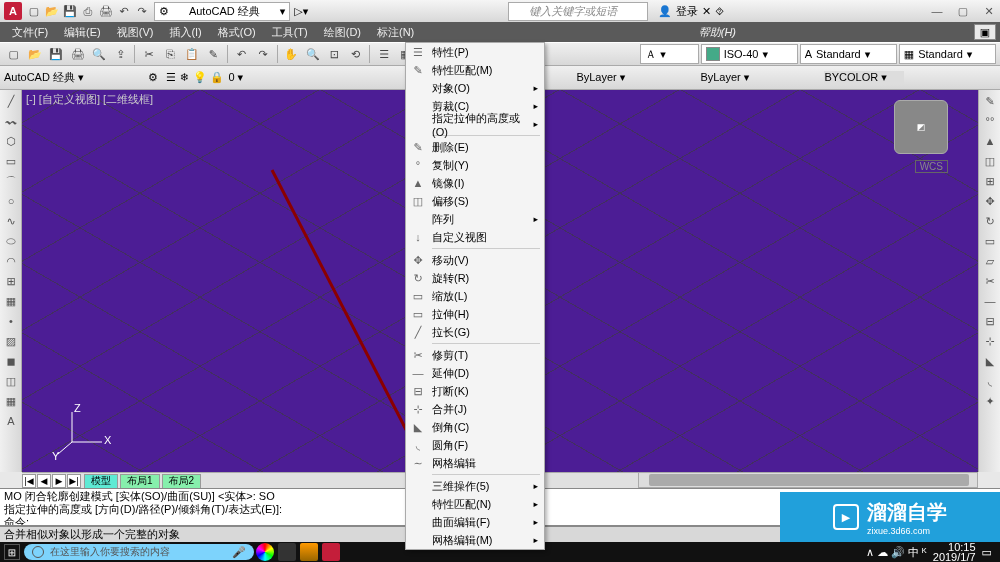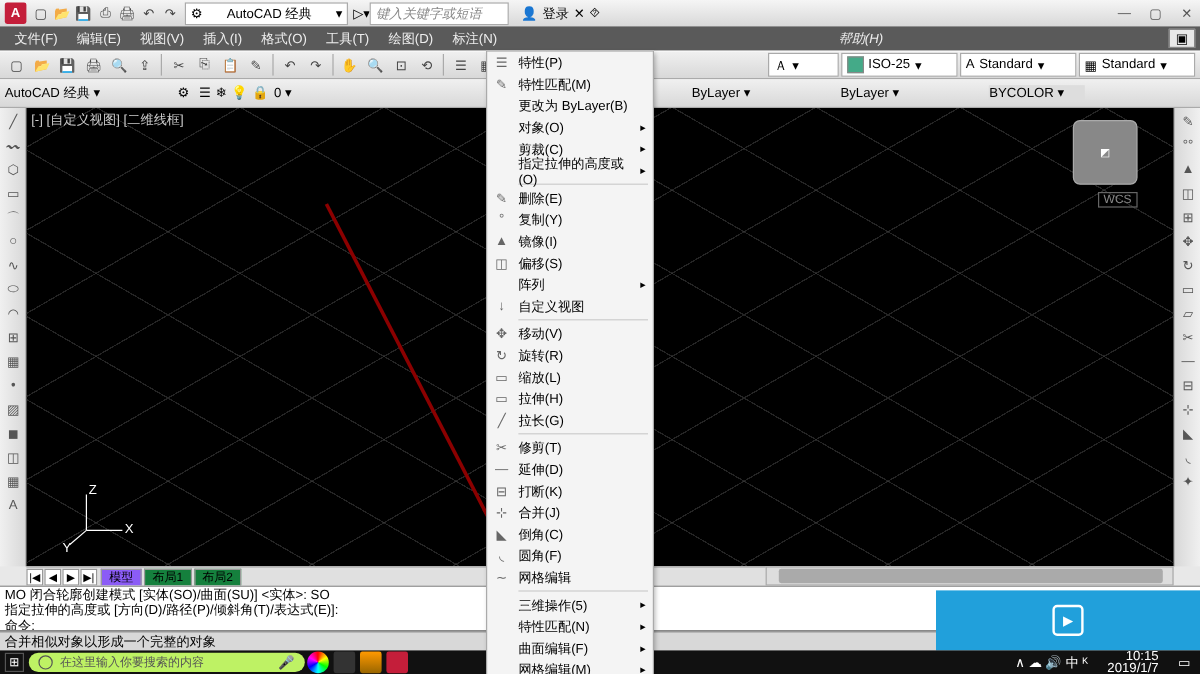--- a/index.html
+++ b/index.html
@@ -4,21 +4,21 @@
 <style>
 * { margin: 0; padding: 0; box-sizing: border-box; font-family: "Microsoft YaHei", SimSun, sans-serif; font-size: 11px; }
 body { width: 1000px; height: 562px; background: #e8e8e8; overflow: hidden; position: relative; }
 
 
 .titlebar { height: 22px; background: linear-gradient(#f5f5f5, #d8d8d8); display: flex; align-items: center; padding: 0 4px; }
 .titlebar .app-icon { width: 18px; height: 18px; background: #c41e3a; border-radius: 2px; color: #fff; font-weight: bold; display: flex; align-items: center; justify-content: center; margin-right: 4px; }
 .titlebar .qat { display: flex; gap: 2px; }
 .titlebar .qat span { width: 16px; height: 16px; display: inline-flex; align-items: center; justify-content: center; color: #444; }
 .titlebar .wspace { border: 1px solid #aaa; background: #fff; padding: 1px 4px; margin: 0 4px; display: flex; align-items: center; gap: 20px; }
-.titlebar .search { border: 1px solid #aaa; background: #fff; padding: 1px 4px; width: 116px; color: #888; font-style: italic; }
+.titlebar .search { border: 1px solid #aaa; background: #fff; padding: 1px 20px; margin-left: 200px; width: 140px; color: #888; font-style: italic; }
 .titlebar .account { display: flex; align-items: center; gap: 4px; margin-left: 10px; }
 .titlebar .winbtns { margin-left: auto; display: flex; gap: 12px; color: #555; }
 .titlebar .winbtns span { width: 14px; text-align: center; }
 
 
 .menubar { height: 20px; background: #5a5a5a; display: flex; align-items: center; padding: 0 4px; gap: 0; position: relative; }
 .menubar .menu-item { color: #eee; padding: 2px 8px; cursor: default; }
 .menubar .help { margin-left: auto; font-style: italic; }
 .menubar .extra { width: 22px; height: 16px; margin-left: 230px; border: 1px solid #888; background: #e8e8e8; display: flex; align-items: center; justify-content: center; }
 
@@ -32,21 +32,21 @@
 
 .toolbar2 { height: 24px; background: linear-gradient(#f0f0f0, #d8d8d8); border-bottom: 1px solid #aaa; display: flex; align-items: center; padding: 0 4px; gap: 4px; }
 
 
 .main { position: absolute; top: 90px; left: 0; right: 0; bottom: 90px; display: flex; }
 .left-tools { width: 22px; background: linear-gradient(90deg, #f0f0f0, #d8d8d8); border-right: 1px solid #aaa; display: flex; flex-direction: column; gap: 2px; padding: 2px; }
 .left-tools .tbtn { width: 18px; height: 18px; display: flex; align-items: center; justify-content: center; color: #555; }
 .right-tools { width: 22px; background: linear-gradient(90deg, #d8d8d8, #f0f0f0); border-left: 1px solid #aaa; display: flex; flex-direction: column; gap: 2px; padding: 2px; }
 .right-tools .tbtn { width: 18px; height: 18px; display: flex; align-items: center; justify-content: center; color: #555; }
 
-.canvas-wrap { flex: 1; position: relative; background: #000000; }
+.canvas-wrap { flex: 1; position: relative; background: #4c1d95; }
 .view-label { position: absolute; top: 2px; left: 4px; color: #ccc; font-size: 11px; }
 .ucs { position: absolute; bottom: 10px; left: 30px; color: #fff; font-size: 10px; }
 .viewcube { position: absolute; top: 10px; right: 30px; width: 54px; height: 54px; background: #888; border: 1px solid #aaa; color: #fff; display: flex; align-items: center; justify-content: center; font-size: 9px; border-radius: 6px; }
 .wcs { position: absolute; top: 70px; right: 30px; color: #888; border: 1px solid #666; padding: 0 4px; font-size: 10px; }
 
 
 .grid { position: absolute; inset: 0; background:
   repeating-linear-gradient(30deg, rgba(60,60,60,0.6) 0, rgba(60,60,60,0.6) 1px, transparent 1px, transparent 60px),
   repeating-linear-gradient(-30deg, rgba(60,60,60,0.6) 0, rgba(60,60,60,0.6) 1px, transparent 1px, transparent 60px);
 }
@@ -57,42 +57,42 @@
 
 .ctxmenu { position: absolute; top: 42px; left: 405px; width: 140px; background: #f4f4f4; border: 1px solid #aaa; box-shadow: 2px 2px 4px rgba(0,0,0,0.3); z-index: 100; }
 .ctxmenu .mitem { display: flex; align-items: center; height: 18px; padding: 0 6px 0 26px; position: relative; color: #000; }
 .ctxmenu .mitem .micon { position: absolute; left: 4px; width: 16px; height: 16px; display: flex; align-items: center; justify-content: center; color: #666; font-size: 11px; }
 .ctxmenu .mitem .arrow-r { margin-left: auto; color: #000; font-size: 9px; }
 .ctxmenu .msep { height: 1px; background: #ccc; margin: 2px 4px 2px 26px; }
 
 
 .tabs-row { position: absolute; bottom: 74px; left: 22px; right: 22px; height: 16px; background: #e0e0e0; display: flex; align-items: center; border-top: 1px solid #aaa; }
 .tabs-row .navbtn { width: 14px; height: 14px; border: 1px solid #999; background: #fff; display: inline-flex; align-items: center; justify-content: center; font-size: 9px; margin-right: 1px; }
-.tabs-row .tab { border: 1px solid #999; border-bottom: none; background: #15803d; padding: 0 6px; margin-left: 2px; font-size: 10px; height: 14px; display: flex; align-items: center; }
-.tabs-row .tab.active { background: #8b5cf6; }
+.tabs-row .tab { border: 1px solid #999; border-bottom: none; background: #86efac; padding: 0 6px; margin-left: 2px; font-size: 10px; height: 14px; display: flex; align-items: center; }
+.tabs-row .tab.active { background: #5eead4; }
 .scroll-h { position: absolute; bottom: 74px; right: 22px; width: 340px; height: 16px; background: #ddd; border: 1px solid #aaa; }
 .scroll-h .thumb { position: absolute; left: 10px; width: 320px; height: 12px; top: 1px; background: #aaa; border-radius: 2px; }
 
 
 .cmd { position: absolute; bottom: 36px; left: 0; right: 0; height: 38px; background: #fff; border-top: 1px solid #888; border-bottom: 1px solid #888; font-family: SimSun, monospace; font-size: 11px; padding: 1px 4px; line-height: 13px; color: #000; overflow: hidden; }
 .cmd-prompt { position: absolute; bottom: 20px; left: 0; right: 0; height: 16px; background: #d8d8d8; border-top: 1px solid #888; padding: 1px 4px; font-size: 11px; color: #000; display: flex; align-items: center; }
 
 
 .taskbar { position: absolute; bottom: 0; left: 0; right: 0; height: 20px; background: #111; display: flex; align-items: center; }
 .taskbar .start { width: 16px; height: 16px; background: #111; border:1px solid #555; margin: 0 4px; display: flex; align-items: center; justify-content: center; color: #fff; font-size: 10px; }
-.taskbar .search-pill { background: #bef264; border-radius: 10px; height: 16px; display: flex; align-items: center; padding: 0 8px; gap: 6px; width: 230px; }
+.taskbar .search-pill { background: #7dd3fc; border-radius: 10px; height: 16px; display: flex; align-items: center; padding: 0 8px; gap: 6px; width: 230px; }
 .taskbar .search-pill .circ { width: 12px; height: 12px; border: 1px solid #555; border-radius: 50%; }
 .taskbar .search-pill .txt { color: #555; font-size: 10px; }
 .taskbar .mic { margin-left: auto; color: #555; }
 .taskbar .tray-app { width: 18px; height: 18px; margin: 0 2px; border-radius: 2px; }
 .taskbar .tray-app.colors { background: conic-gradient(#f00, #ff0, #0f0, #0ff, #00f, #f0f, #f00); border-radius: 50%; }
 .taskbar .tray-app.dark { background: #333; }
 .taskbar .tray-app.paint { background: linear-gradient(#f90, #960); }
 .taskbar .tray-app.acad { background: #c41e3a; }
-.taskbar .right { margin-left: auto; display: flex; align-items: center; gap: 16px; color: #fff; padding-right: 8px; }
+.taskbar .right { margin-left: auto; display: flex; align-items: center; gap: 6px; color: #fff; padding-right: 8px; }
 .taskbar .right .time { text-align: right; font-size: 10px; line-height: 10px; }
 
 
 .watermark { position: absolute; bottom: 20px; right: 0; width: 220px; height: 50px; background: #21a0db; display: flex; align-items: center; justify-content: center; color: #fff; gap: 8px; }
 .watermark .play { width: 26px; height: 26px; border: 2px solid #fff; border-radius: 4px; display: flex; align-items: center; justify-content: center; }
 .watermark .big { font-size: 20px; font-weight: bold; }
 .watermark .small { font-size: 9px; }
 </style>
 </head>
 <body>
@@ -169,21 +169,21 @@
   <span class="tbtn">▤</span>
   <span class="tbtn">▧</span>
   <span class="tbtn">▨</span>
   <div style="width:140px"></div>
   <div class="dropdown" style="width:60px">
     <span>Ａ</span>
       <span>▾</span>
   </div>
   <div class="dropdown" style="width:100px">
     <span class="swatch green"></span>
-    <span>ISO-25</span>
+    <span>ISO-40</span>
     <span>▾</span>
   </div>
   <div class="dropdown" style="width:100px">
     <span>A</span>
     <span>Standard</span>
     <span>▾</span>
   </div>
   <div class="dropdown" style="width:100px">
     <span>▦</span>
     <span>Standard</span>
@@ -288,24 +288,20 @@
     <div class="mitem">
       <span class="micon">☰</span>
       <span>特性(P)</span>
     </div>
     <div class="mitem">
       <span class="micon">✎</span>
       <span>特性匹配(M)</span>
     </div>
     <div class="mitem">
       <span class="micon"></span>
-      <span>更改为 ByLayer(B)</span>
-    </div>
-    <div class="mitem">
-      <span class="micon"></span>
       <span>对象(O)</span>
       <span class="arrow-r">▸</span>
     </div>
     <div class="mitem">
       <span class="micon"></span>
       <span>剪裁(C)</span>
       <span class="arrow-r">▸</span>
     </div>
     <div class="mitem">
       <span class="micon"></span>
@@ -426,20 +422,24 @@
 
 <div class="cmd">
   <div>MO 闭合轮廓创建模式 [实体(SO)/曲面(SU)] &lt;实体&gt;:  SO</div>
   <div>指定拉伸的高度或 [方向(D)/路径(P)/倾斜角(T)/表达式(E)]:</div>
   <div>命令:</div>
 </div>
 <div class="cmd-prompt">合并相似对象以形成一个完整的对象</div>
 
 <div class="watermark">
   <div class="play">▶</div>
+  <div>
+    <div class="big">溜溜自学</div>
+    <div class="small">zixue.3d66.com</div>
+  </div>
 </div>
 
 <div class="taskbar">
   <div class="start">⊞</div>
   <div class="search-pill">
     <span class="circ"></span>
     <span class="txt">在这里输入你要搜索的内容</span>
     <span class="mic">🎤</span>
   </div>
   <div class="tray-app colors"></div>

